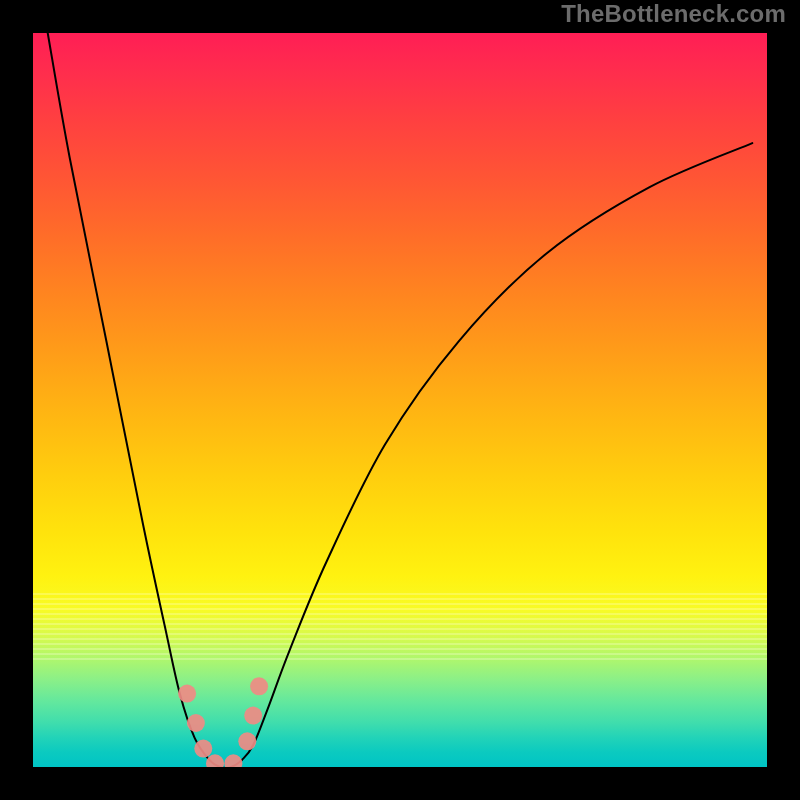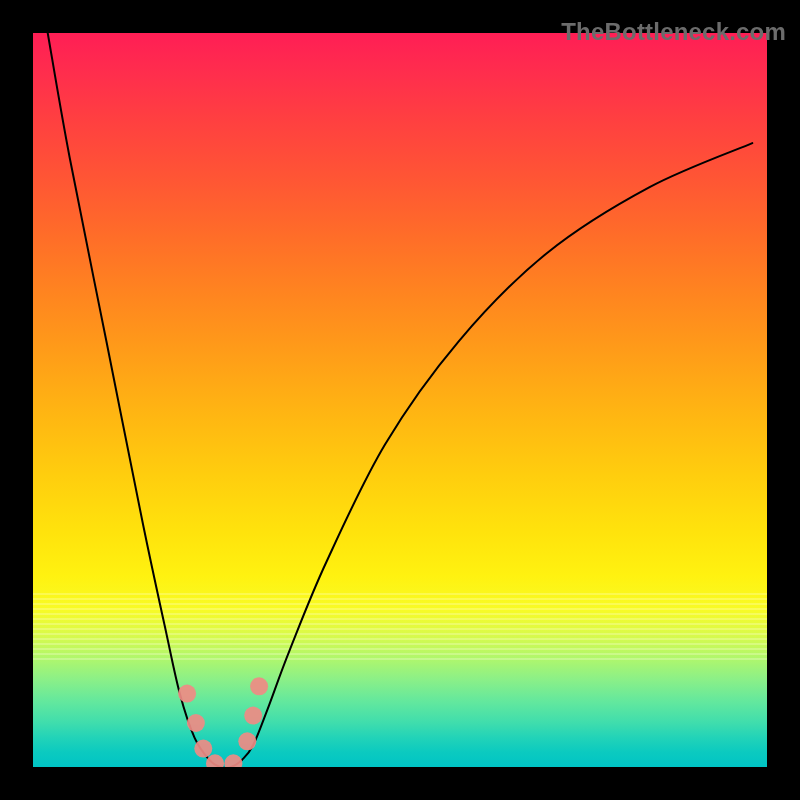--- a/index.html
+++ b/index.html
@@ -14,21 +14,21 @@
   .frame {
     position: absolute;
     top: 0;
     left: 0;
     width: 800px;
     height: 800px;
     background: #000;
   }
   .watermark {
     position: absolute;
-    top: 18px;
+    top: 0;
     right: 14px;
     color: #6c6c6c;
     font-size: 24px;
     font-weight: 600;
     letter-spacing: 0.2px;
     z-index: 10;
   }
   .plot {
     position: absolute;
     top: 33px;

